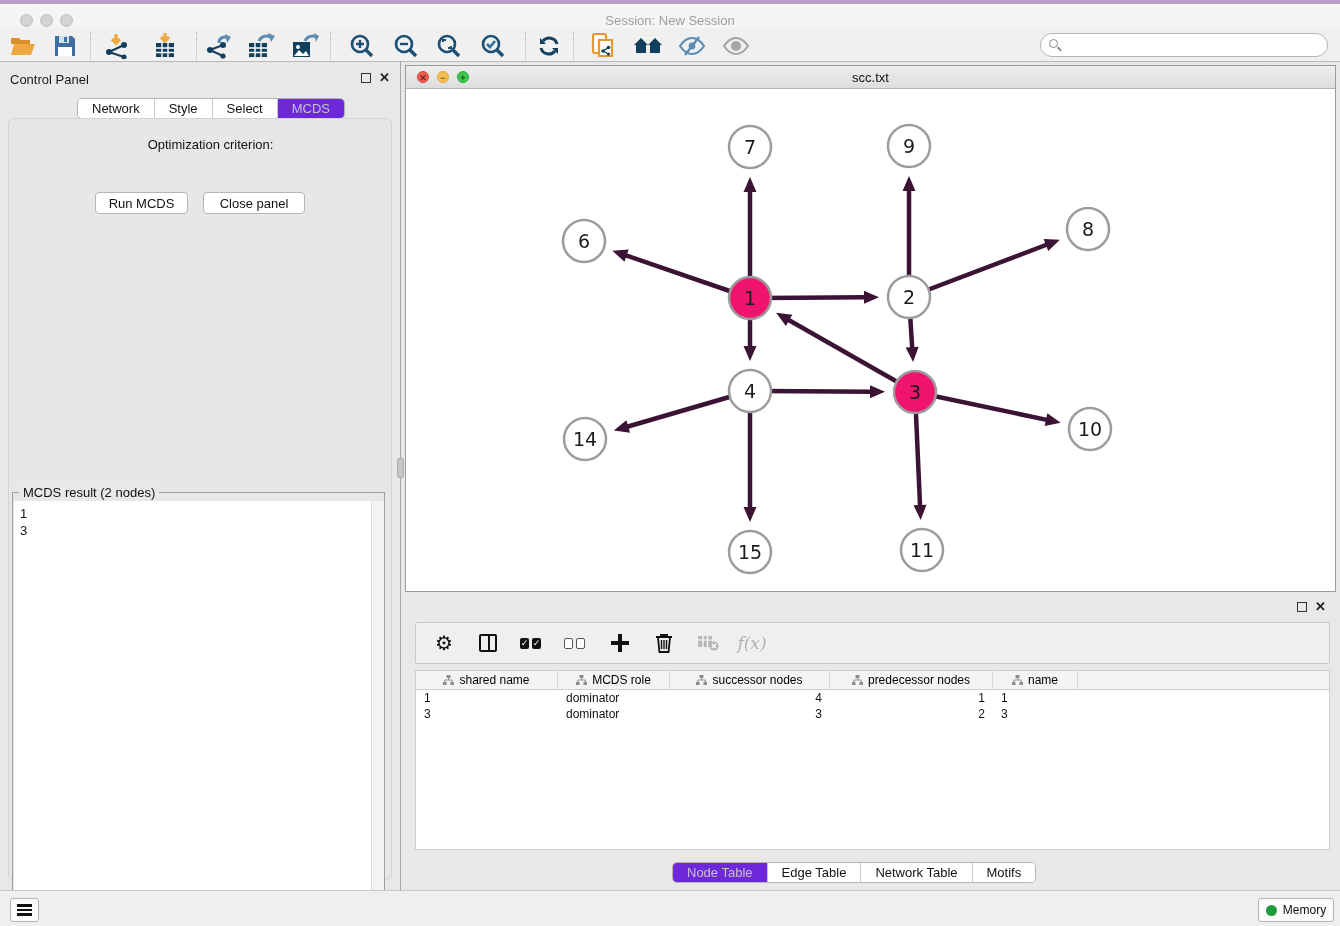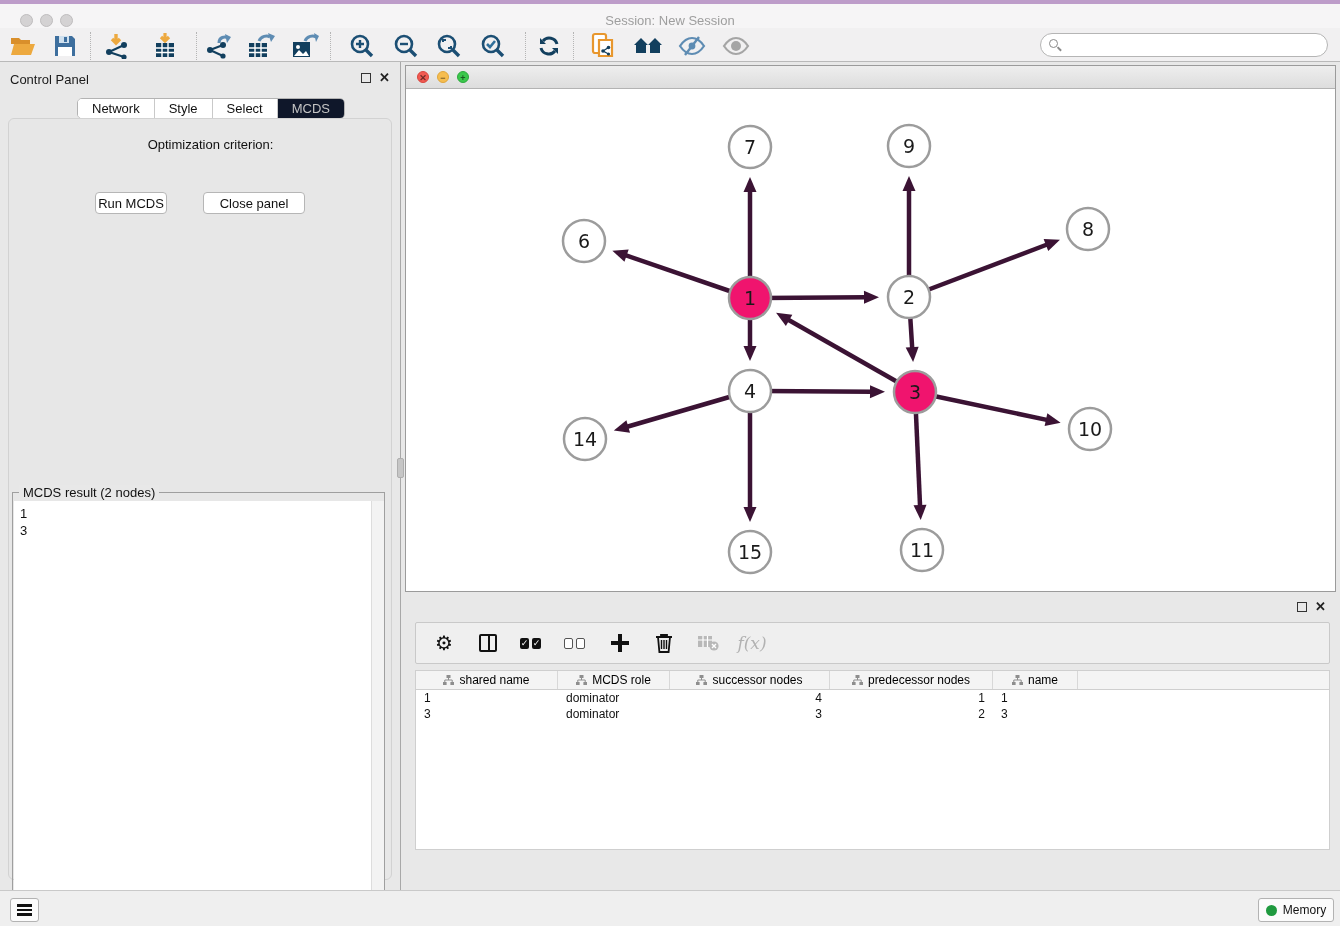--- a/index.html
+++ b/index.html
@@ -25,32 +25,32 @@
   #control-panel { left:0; top:62px; width:401px; height:828px; background:#e8e8e8; border-right:1px solid #a8a8a8; }
   #cp-title { left:10px; top:10px; font-size:13px; color:#1a1a1a; }
   .win-btns { position:absolute; display:flex; gap:8px; align-items:center; }
   #cp-btns { right:10px; top:11px; }
   .float-ico { width:10px; height:10px; border:1.5px solid #333; display:inline-block; }
   .close-ico { font-size:13px; font-weight:bold; color:#222; line-height:10px; }
 
   .seg-tabs { position:absolute; display:flex; border:1px solid #b3b3b3; border-radius:5px; overflow:hidden; background:#fff;text-align:right; }
   .seg-tab { font-size:13px; color:#111; padding:2px 14px; background:#fff; border-right:1px solid #c9c9c9; white-space:nowrap; }
   .seg-tab:last-child { border-right:none; }
-  .seg-tab.sel { background:#0f172a; color:#c4c4c4; }
+  .seg-tab.sel { background:#6d28d9; color:#c4c4c4; }
   #cp-tabs { left:77px; top:36px; }
 
   #cp-body { left:8px; top:56px; width:384px; height:762px; background:#e7e7e7; border:1px solid #d2d2d2; border-radius:6px; }
   #opt-label { left:10px; top:75px; width:401px; text-align:center; font-size:13px; color:#111; }
   #criterion-select { left:45px; top:96px; width:310px; height:22px; background:#fff; border:1px solid #b6b6b6; border-radius:4px; font-size:13px; color:#111; display:flex; align-items:center; padding:0 24px 0 9px; }
   .stepper { position:absolute; right:7px; top:4px; width:10px; height:14px; }
   .stepper i { position:absolute; left:0; width:0; height:0; border-left:5px solid transparent; border-right:5px solid transparent; }
   .stepper .up { top:0; border-bottom:5px solid #555; }
   .stepper .dn { bottom:0; border-top:5px solid #555; }
   .cp-btn { position:absolute; top:130px; height:22px; background:#fff; border:1px solid #b6b6b6; border-radius:4px; font-size:13px; color:#111; display:flex; align-items:center; justify-content:center; }
-  #run-btn { left:95px; width:72px; }
+  #run-btn { left:95px; width:93px; }
   #closep-btn { left:203px; width:102px; }
 
   #result-box { left:12px; top:430px; width:373px; height:445px; border:1px solid #9f9f9f; }
   #result-legend { position:absolute; left:6px; top:-8px; background:#e8e8e8; padding:0 4px; font-size:13px; color:#111; }
   #result-inner { position:absolute; left:1px; top:8px; width:370px; height:435px; background:#fff; }
   #result-lines { padding:4px 6px; font-size:13px; color:#111; line-height:17px; }
   #result-scroll { position:absolute; right:0; top:0; width:13px; height:100%; background:#f3f3f3; border-left:1px solid #ddd; }
 
   .split-handle { background:#c6c6c6; border:1px solid #aeaeae; border-radius:2px; }
   #v-handle { left:397px; top:458px; width:7px; height:20px; }
@@ -280,20 +280,21 @@
 </div>
 
 <div id="v-handle" class="abs split-handle"></div>
 <div id="h-handle" class="abs split-handle"></div>
 
 <div id="net-window" class="abs">
   <div id="net-titlebar">
     <span class="tl2" style="left:11px; background:#f25a52; border:1px solid #d8453e;">✕</span>
     <span class="tl2" style="left:31px; background:#f6bd4f; border:1px solid #dfa63c;">−</span>
     <span class="tl2" style="left:51px; background:#3bc84c; border:1px solid #2daa3e;">+</span>
+    <div id="net-title">scc.txt</div>
   </div>
   <div id="net-canvas">
     <svg id="graph-svg" width="929" height="502" viewBox="0 0 929 502">
         <line x1="344" y1="209" x2="344" y2="101" stroke="#3b1334" stroke-width="4.5"></line>
         <polygon points="344,88 350.5,103 337.5,103" fill="#3b1334"></polygon>
         <line x1="344" y1="209" x2="218.66922879863995" y2="165.96473518989444" stroke="#3b1334" stroke-width="4.5"></line>
         <polygon points="206.37388055719066,161.74283850457752 222.67176917844446,160.46658363614162 218.44987249312751,172.7619318775909" fill="#3b1334"></polygon>
         <line x1="344" y1="209" x2="460.0008504158139" y2="208.27043490304519" stroke="#3b1334" stroke-width="4.5"></line>
         <polygon points="473.00059331335854,208.18867551375246 458.0417696646842,214.782884719401 457.9600102753914,201.78314182185636" fill="#3b1334"></polygon>
         <line x1="344" y1="209" x2="344" y2="259" stroke="#3b1334" stroke-width="4.5"></line>
@@ -465,20 +466,26 @@
         </div>
         <div class="tr">
           <div class="td al-l" style="width: 142px;">3</div>
           <div class="td al-l" style="width: 112px;">dominator</div>
           <div class="td al-r" style="width: 160px;">3</div>
           <div class="td al-r" style="width: 163px;">2</div>
           <div class="td al-l" style="width: 85px;">3</div>
         </div>
       </div>
   </div>
+  <div id="tp-tabs" class="seg-tabs abs">
+      <span class="seg-tab sel">Node Table</span>
+      <span class="seg-tab">Edge Table</span>
+      <span class="seg-tab">Network Table</span>
+      <span class="seg-tab">Motifs</span>
+    </div>
 </div>
 
 <div id="status-bar" class="abs">
   <div id="list-btn" class="abs">
     <span class="list-glyph">
         <i></i>
         <i></i>
         <i></i>
       </span>
   </div>

